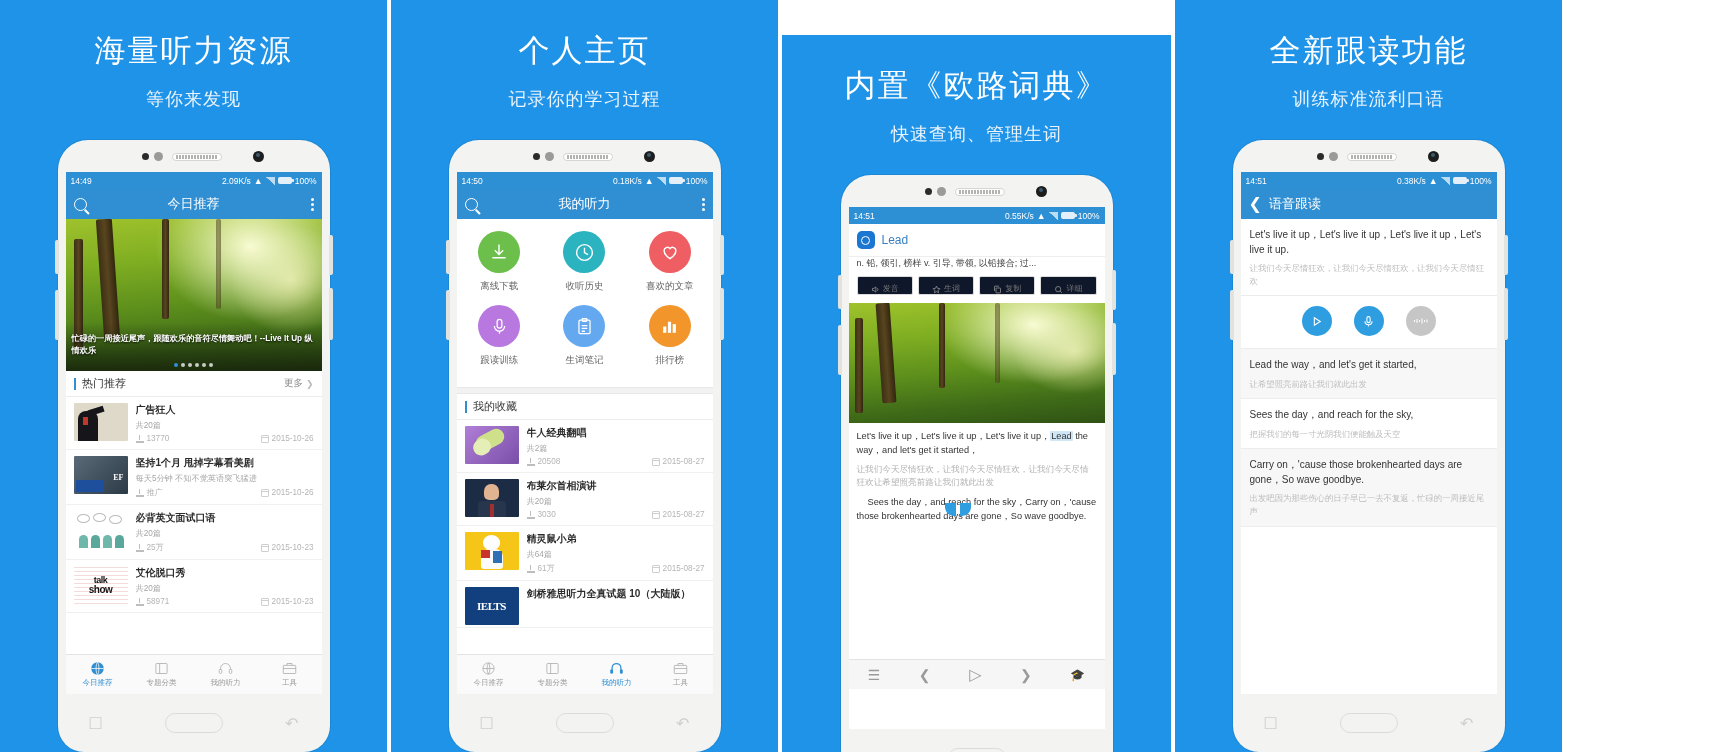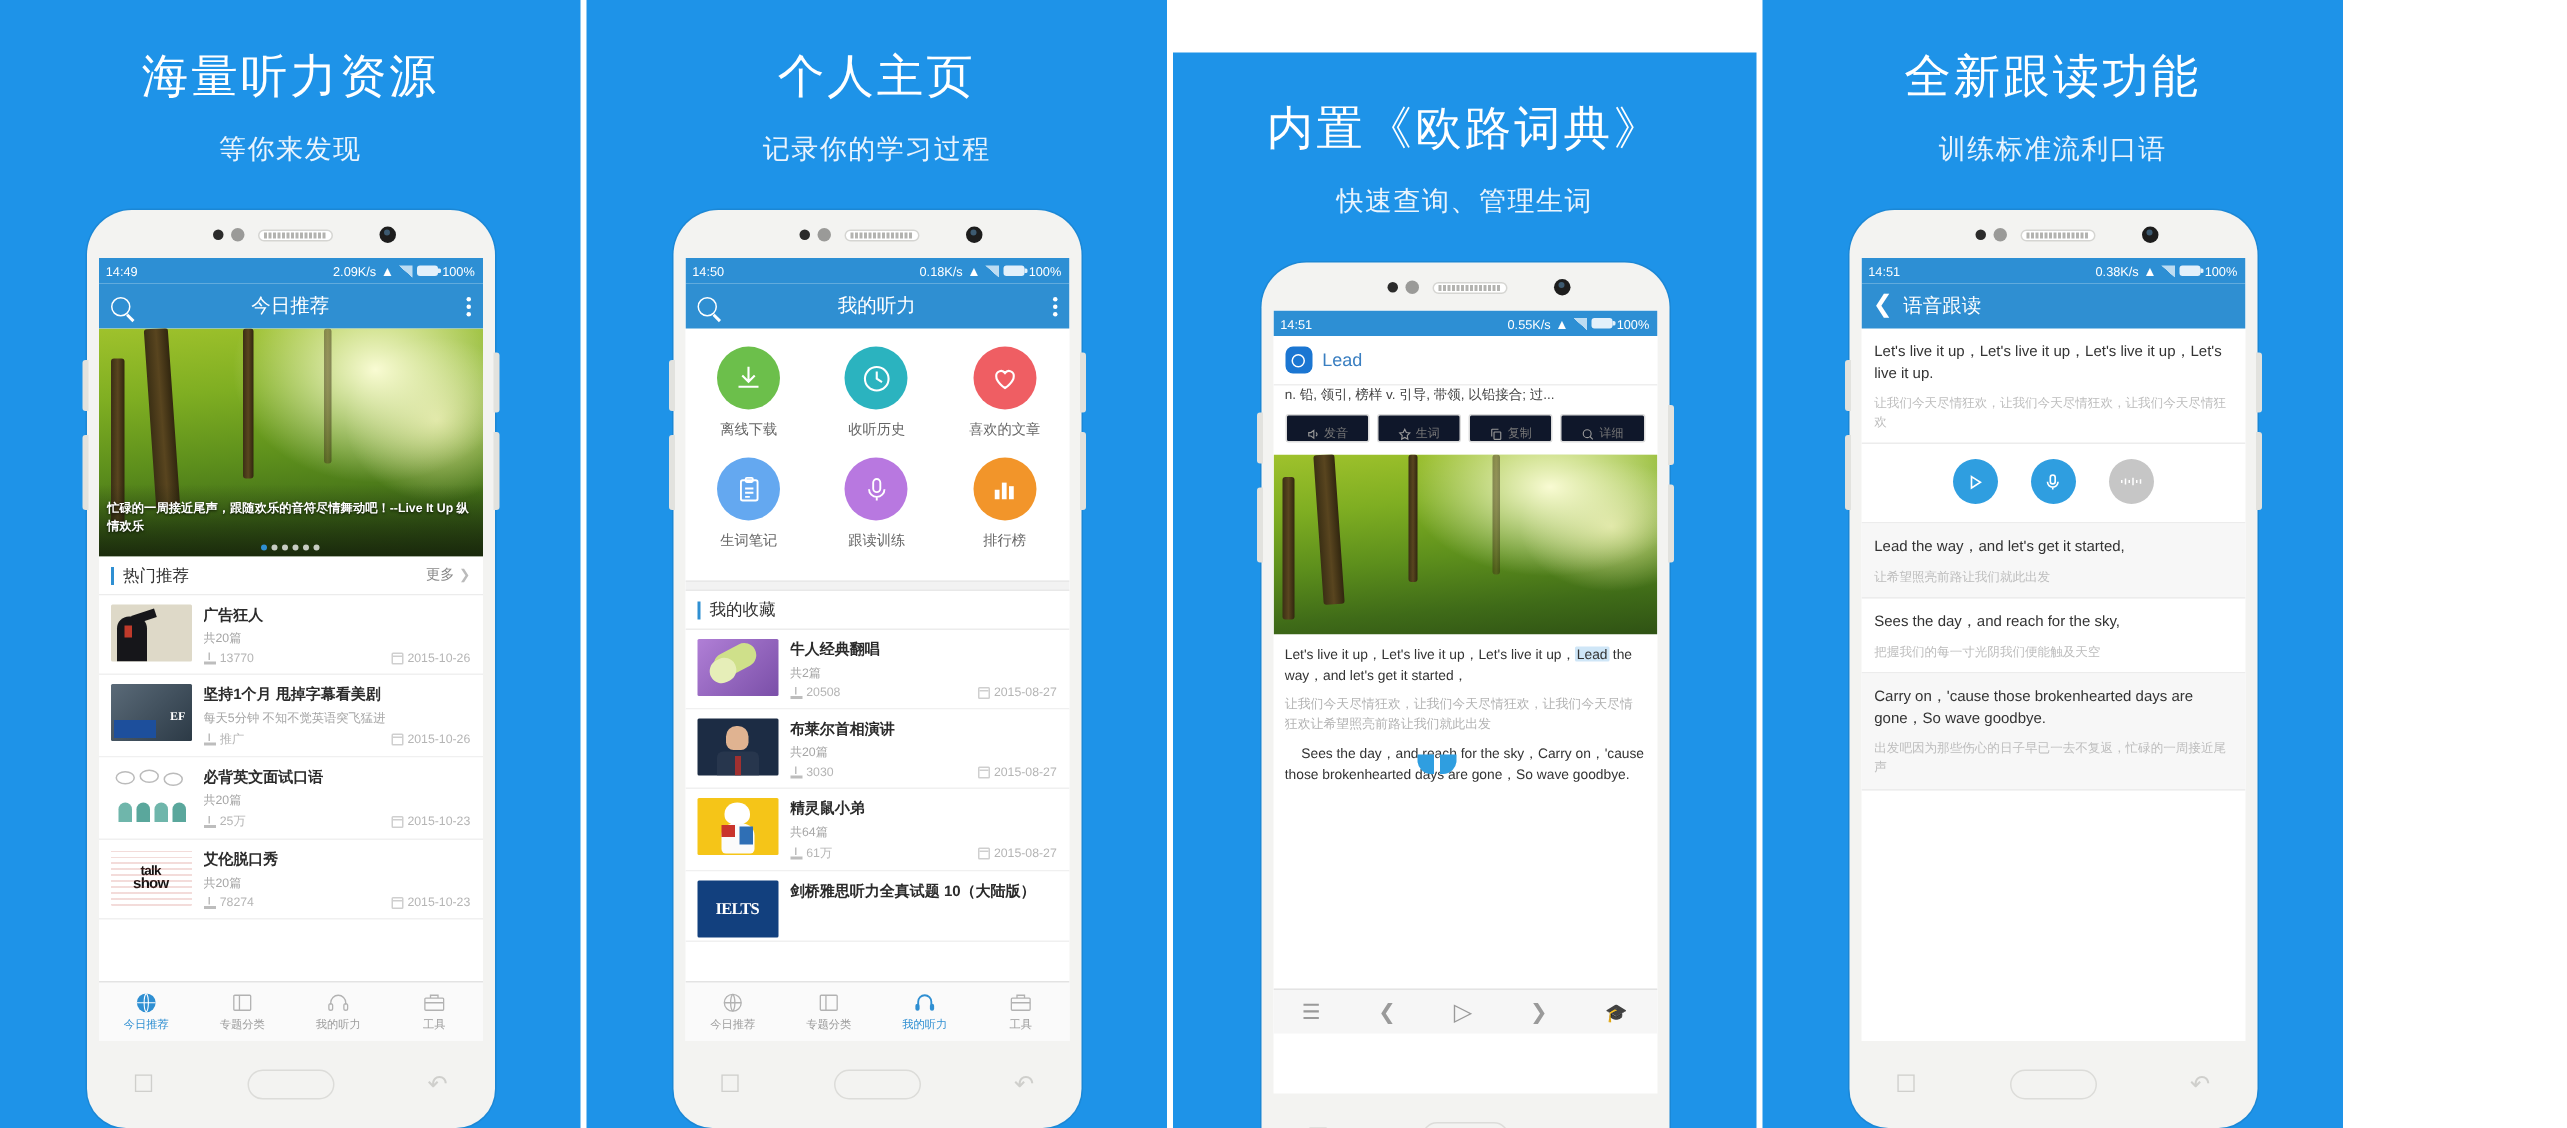--- a/index.html
+++ b/index.html
@@ -374,21 +374,21 @@
           <div class="thumb" style="background:#fff;display:flex;flex-direction:column;align-items:center;justify-content:center;">
             <div style="font-size:9px;font-weight:bold;color:#111;letter-spacing:-.5px;line-height:.9;">talk</div>
             <div style="font-size:10px;font-weight:bold;color:#111;letter-spacing:-.5px;line-height:.9;">show</div>
             <div style="position:absolute;inset:0;background:repeating-linear-gradient(0deg,rgba(190,60,50,.18) 0 1px,transparent 1px 4px);"></div>
           </div>
           <div class="row-body">
             <div class="row-title">艾伦脱口秀</div>
             <div class="row-sub">共20篇</div>
             <div class="row-meta">
               <span class="ic-dl"></span>
-              <span>78274</span>
+              <span>58971</span>
               <span class="row-date">
                   <span class="ic-cal"></span>
                   <span>2015-10-23</span>
                 </span>
             </div>
           </div>
         </div>
 
         <div class="tabbar">
           <div class="tab active">
@@ -502,37 +502,37 @@
           </div>
           <div class="gcell">
             <div class="circ" style="background:#ef5e63;">
               <svg width="20" height="20" viewBox="0 0 24 24" fill="none" stroke="#fff" stroke-width="1.7">
                   <path d="M12 20s-7-4.6-7-9.2A3.9 3.9 0 0 1 12 8a3.9 3.9 0 0 1 7 2.8C19 15.4 12 20 12 20z"></path>
                 </svg>
             </div>
             <div class="glabel">喜欢的文章</div>
           </div>
           <div class="gcell">
+            <div class="circ" style="background:#b878e0;">
+              <svg width="19" height="19" viewBox="0 0 24 24" fill="none" stroke="#fff" stroke-width="1.6">
+                  <rect x="9" y="3" width="6" height="11" rx="3"></rect>
+                  <path d="M5.5 11.5a6.5 6.5 0 0 0 13 0M12 18v3"></path>
+                </svg>
+            </div>
+            <div class="glabel">跟读训练</div>
+          </div>
+          <div class="gcell">
             <div class="circ" style="background:#64a8f0;">
               <svg width="19" height="19" viewBox="0 0 24 24" fill="none" stroke="#fff" stroke-width="1.6">
                   <rect x="5" y="4" width="14" height="17" rx="1.5"></rect>
                   <rect x="9" y="2" width="6" height="3.5" rx="1"></rect>
                   <path d="M8.5 11h7M8.5 14.5h7M8.5 18h4"></path>
                 </svg>
             </div>
             <div class="glabel">生词笔记</div>
-          </div>
-          <div class="gcell">
-            <div class="circ" style="background:#b878e0;">
-              <svg width="19" height="19" viewBox="0 0 24 24" fill="none" stroke="#fff" stroke-width="1.6">
-                  <rect x="9" y="3" width="6" height="11" rx="3"></rect>
-                  <path d="M5.5 11.5a6.5 6.5 0 0 0 13 0M12 18v3"></path>
-                </svg>
-            </div>
-            <div class="glabel">跟读训练</div>
           </div>
           <div class="gcell">
             <div class="circ" style="background:#f2952a;">
               <svg width="19" height="19" viewBox="0 0 24 24" fill="#fff">
                   <rect x="4" y="12" width="4" height="8"></rect>
                   <rect x="10" y="6" width="4" height="14"></rect>
                   <rect x="16" y="9" width="4" height="11"></rect>
                 </svg>
             </div>
             <div class="glabel">排行榜</div>

